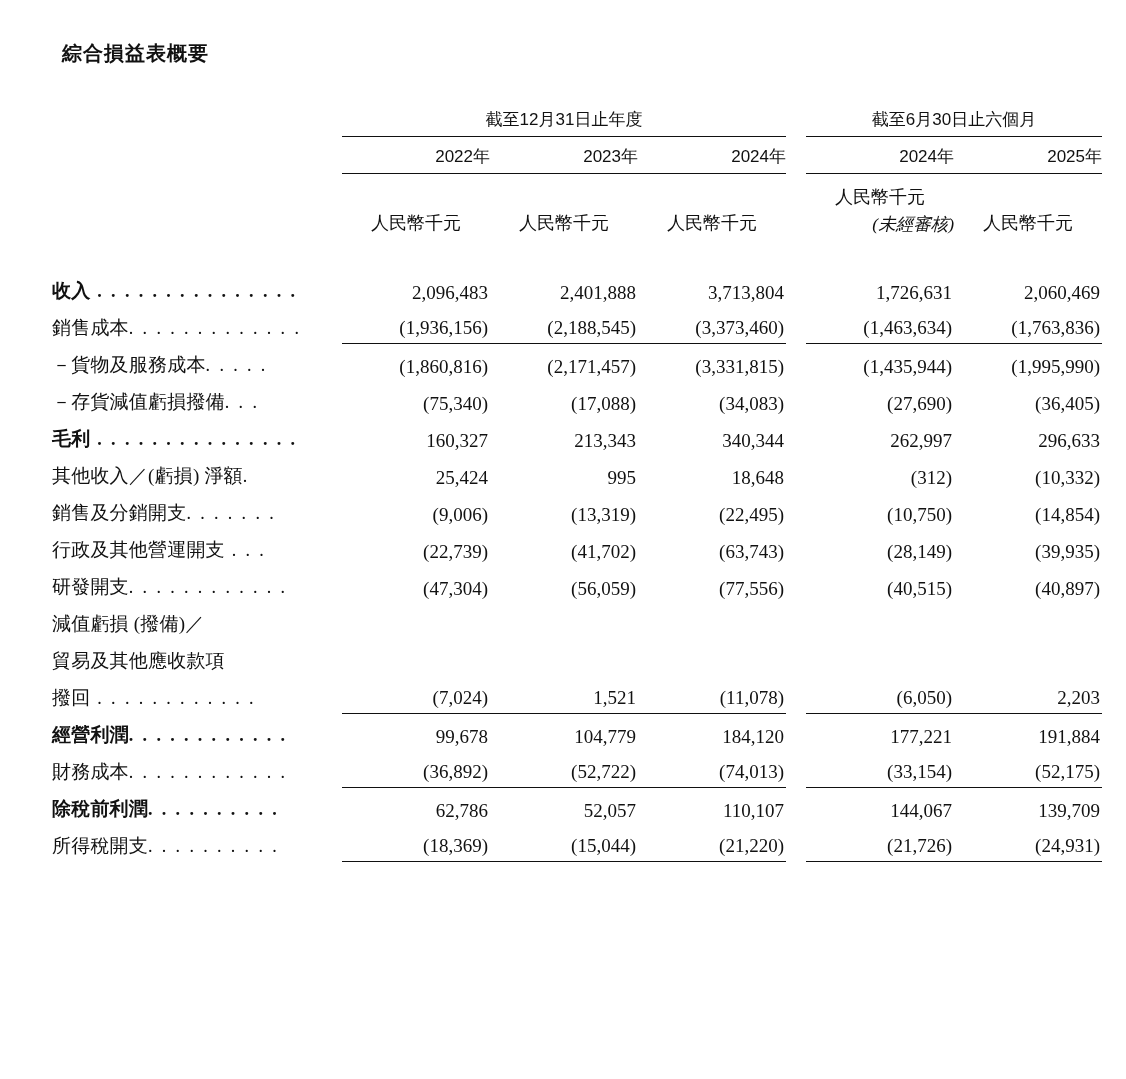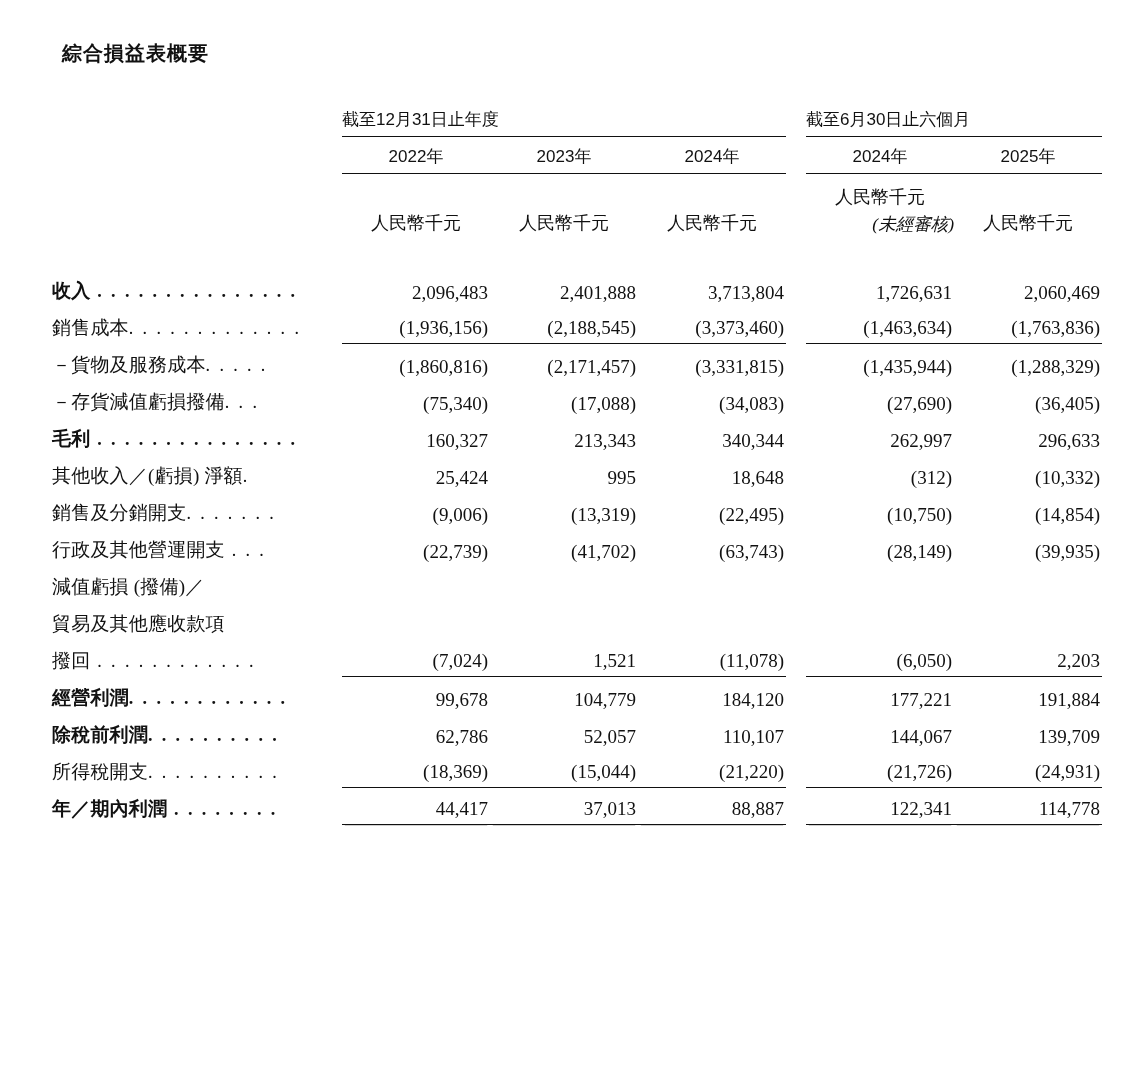--- a/index.html
+++ b/index.html
@@ -47,30 +47,31 @@
     font-weight: normal;
   }
 
   
   col.c-label { width: 290px; }
   col.c-num   { width: 148px; }
   col.c-gap   { width: 20px; }
 
   
   .grp {
+    text-align: center;
     font-family: "Liberation Sans", "DejaVu Sans", sans-serif;
     font-size: 17px;
     font-weight: bold;
     padding-bottom: 5px !important;
     white-space: nowrap;
   }
   .rule-bottom { border-bottom: 1.3px solid #111; }
 
   .yr {
-    text-align: center;
+    text-align: right;
     font-family: "Liberation Sans", "DejaVu Sans", sans-serif;
     font-size: 17px;
     font-weight: bold;
     padding: 8px 0 5px 0 !important;
     white-space: nowrap;
   }
   .unit {
     text-align: center;
     font-size: 18px;
     padding-top: 10px !important;
@@ -183,21 +184,21 @@
           <td class="num ul">(1,463,634)</td>
           <td class="num ul">(1,763,836)</td>
         </tr>
         <tr>
           <td class="lbl indent1">－貨物及服務成本<span class="dots">. . . . .</span></td>
           <td class="num">(1,860,816)</td>
           <td class="num">(2,171,457)</td>
           <td class="num">(3,331,815)</td>
           <td></td>
           <td class="num">(1,435,944)</td>
-          <td class="num">(1,288,329)</td>
+          <td class="num">(1,995,990)</td>
         </tr>
         <tr>
           <td class="lbl indent1">－存貨減值虧損撥備<span class="dots">. . .</span></td>
           <td class="num">(75,340)</td>
           <td class="num">(17,088)</td>
           <td class="num">(34,083)</td>
           <td></td>
           <td class="num">(27,690)</td>
           <td class="num">(36,405)</td>
         </tr>
@@ -231,20 +232,29 @@
         <tr>
           <td class="lbl">行政及其他營運開支<span class="dots"> . . .</span></td>
           <td class="num">(22,739)</td>
           <td class="num">(41,702)</td>
           <td class="num">(63,743)</td>
           <td></td>
           <td class="num">(28,149)</td>
           <td class="num">(39,935)</td>
         </tr>
         <tr>
+          <td class="lbl">研發開支<span class="dots">. . . . . . . . . . . .</span></td>
+          <td class="num">(47,304)</td>
+          <td class="num">(56,059)</td>
+          <td class="num">(77,556)</td>
+          <td></td>
+          <td class="num">(40,515)</td>
+          <td class="num">(40,897)</td>
+        </tr>
+        <tr>
           <td class="lbl indent2">減值虧損 (撥備)／<span class="dots"></span></td>
           <td class="num"></td>
           <td class="num"></td>
           <td class="num"></td>
           <td></td>
           <td class="num"></td>
           <td class="num"></td>
         </tr>
         <tr>
           <td class="lbl">貿易及其他應收款項<span class="dots"></span></td>
@@ -267,42 +277,42 @@
         <tr>
           <td class="lbl bold">經營利潤<span class="dots">. . . . . . . . . . . .</span></td>
           <td class="num">99,678</td>
           <td class="num">104,779</td>
           <td class="num">184,120</td>
           <td></td>
           <td class="num">177,221</td>
           <td class="num">191,884</td>
         </tr>
         <tr>
+          <td class="lbl">財務成本<span class="dots">. . . . . . . . . . . .</span></td>
+          <td class="num ul">(36,892)</td>
+          <td class="num ul">(52,722)</td>
+          <td class="num ul">(74,013)</td>
+          <td></td>
+          <td class="num ul">(33,154)</td>
+          <td class="num ul">(52,175)</td>
+        </tr>
+        <tr>
           <td class="lbl bold">除稅前利潤<span class="dots">. . . . . . . . . .</span></td>
           <td class="num">62,786</td>
           <td class="num">52,057</td>
           <td class="num">110,107</td>
           <td></td>
           <td class="num">144,067</td>
           <td class="num">139,709</td>
         </tr>
         <tr>
           <td class="lbl">所得稅開支<span class="dots">. . . . . . . . . .</span></td>
           <td class="num ul">(18,369)</td>
           <td class="num ul">(15,044)</td>
           <td class="num ul">(21,220)</td>
           <td></td>
           <td class="num ul">(21,726)</td>
           <td class="num ul">(24,931)</td>
         </tr>
-        <tr>
-          <td class="lbl bold">年／期內利潤<span class="dots"> . . . . . . . .</span></td>
-          <td class="num ul double-bottom">44,417</td>
-          <td class="num ul double-bottom">37,013</td>
-          <td class="num ul double-bottom">88,887</td>
-          <td></td>
-          <td class="num ul double-bottom">122,341</td>
-          <td class="num ul double-bottom">114,778</td>
-        </tr>
       </tbody>
   </table>
 
 </div>
 
 </body></html>

